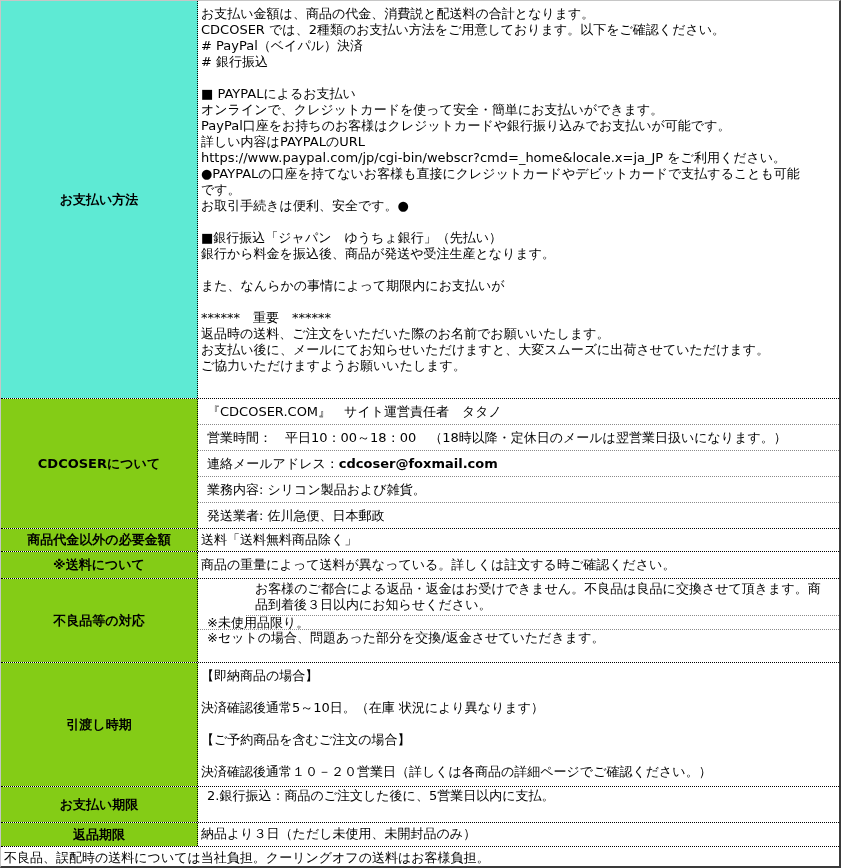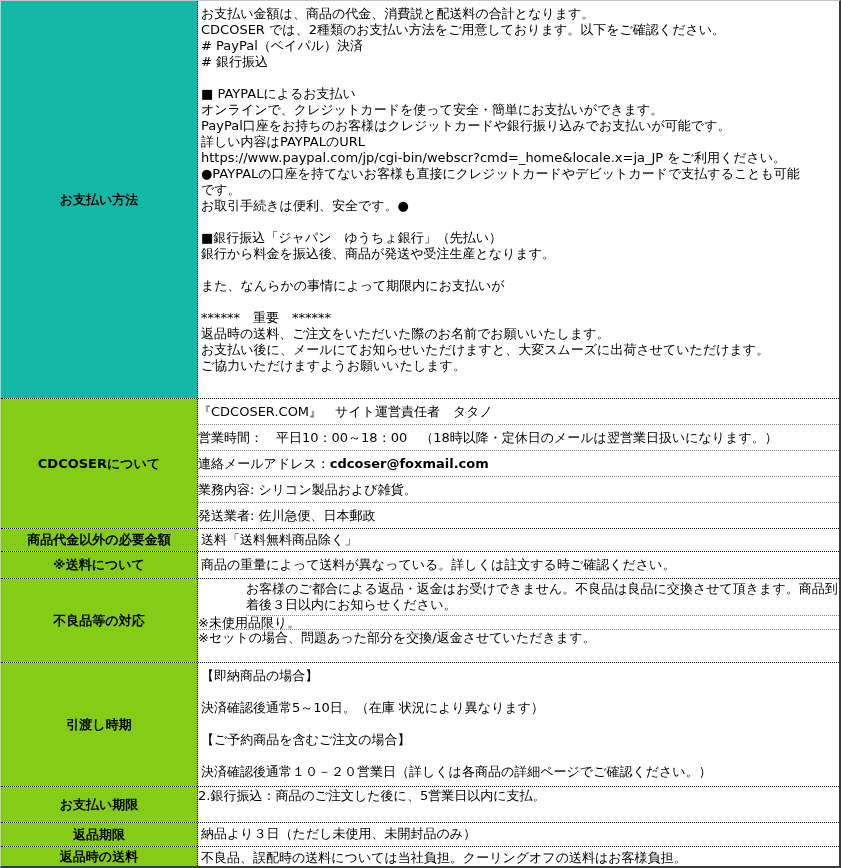--- a/index.html
+++ b/index.html
@@ -28,29 +28,29 @@
   .r1{height:398px}.r2{height:130px}.r3{height:23px}.r4{height:27px}
   .r5{height:84px}.r6{height:124px}.r7{height:36px}.r8{height:24px}
   .label-cell{
     flex:0 0 197px;box-sizing:border-box;
     border-right:1px dotted #000;
     background:#84cc16;
     display:flex;align-items:center;justify-content:center;
     text-align:center;font-weight:bold;
     padding:2px;line-height:16px;
   }
-  .bg-white{background:#14b8a6;}
+  .bg-white{background:#5eead4;}
   .content-cell{flex:1;min-width:0;box-sizing:border-box;overflow:hidden;}
   .lines{padding:5px 3px 0 3px;}
   .line{line-height:16px;min-height:16px;white-space:pre-wrap;}
   .subwrap{display:flex;flex-direction:column;height:100%;}
   .sub{
     box-sizing:border-box;
     border-bottom:1px dotted #8a8a8a;
-    padding:0 0;line-height:16px;
+    padding:0 9px;line-height:16px;
     display:flex;align-items:center;
     white-space:pre-wrap;overflow:hidden;
   }
   .sub:last-child{border-bottom:none;}
   .about .sub{flex:1;}
   .email-bold{font-weight:bold;}
   .d1{height:37px;align-items:flex-start;padding-top:2px;display:block;margin-left:48px;}
   .d2{height:19px}.d3{height:14px;line-height:13px}.d4{height:14px;line-height:13px}
   .p1,.p2{height:18px;}
   .text-cell{padding:3px;line-height:16px;white-space:pre-wrap;}
@@ -145,17 +145,16 @@
       </div>
     </div>
   </div>
 
   <div class="row r8">
     <div class="label-cell">返品期限</div>
     <div class="content-cell text-cell">納品より３日（ただし未使用、未開封品のみ）</div>
   </div>
 
   <div class="row r9">
-    <div class="label-cell">返品時の送料</div>
     <div class="content-cell text-cell">不良品、誤配時の送料については当社負担。クーリングオフの送料はお客様負担。</div>
   </div>
 
 </div>
 
 </body></html>

